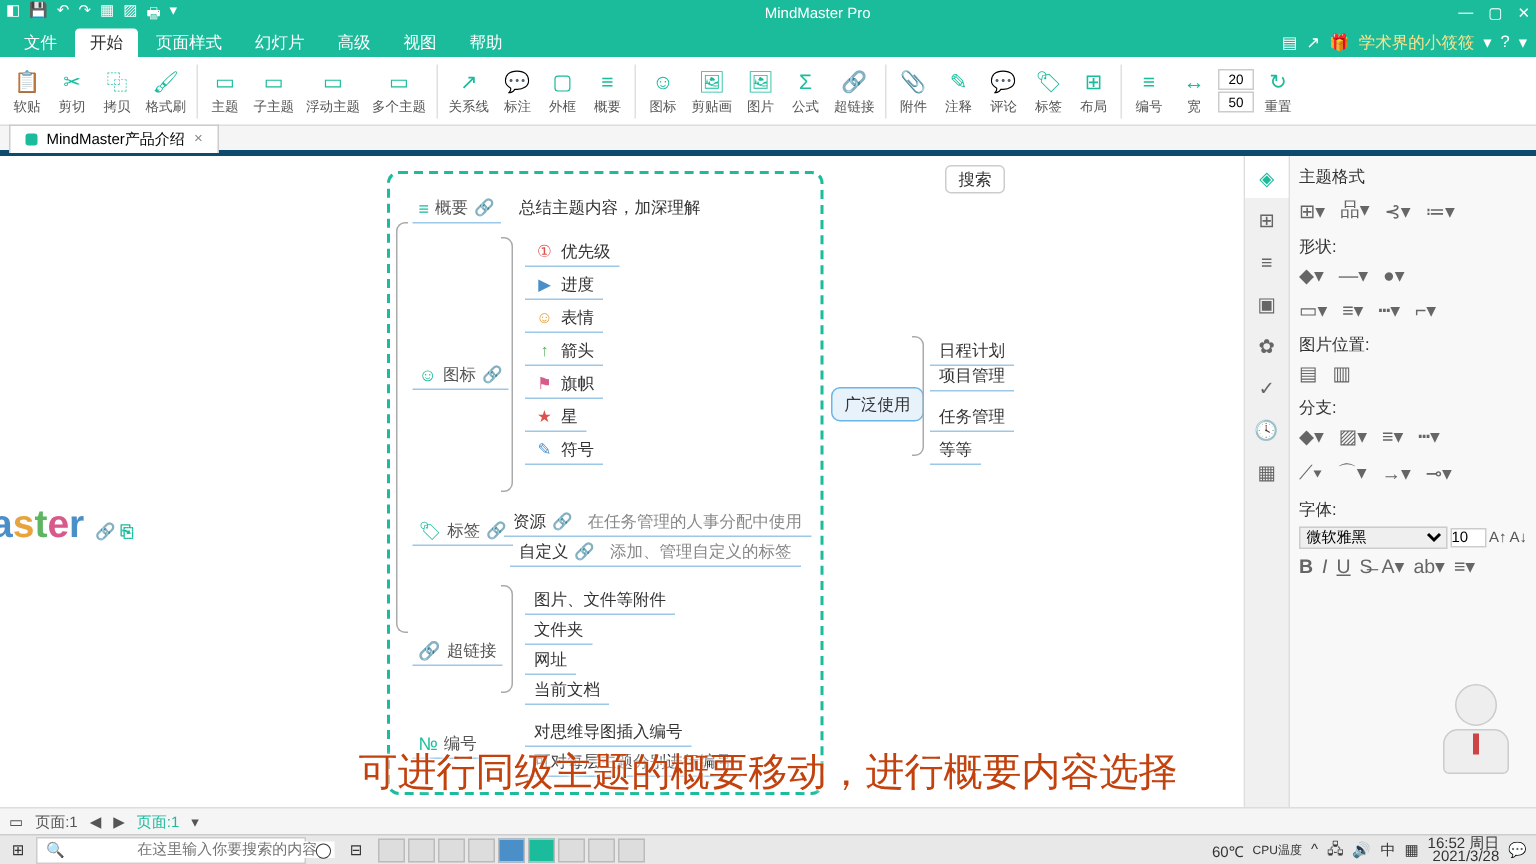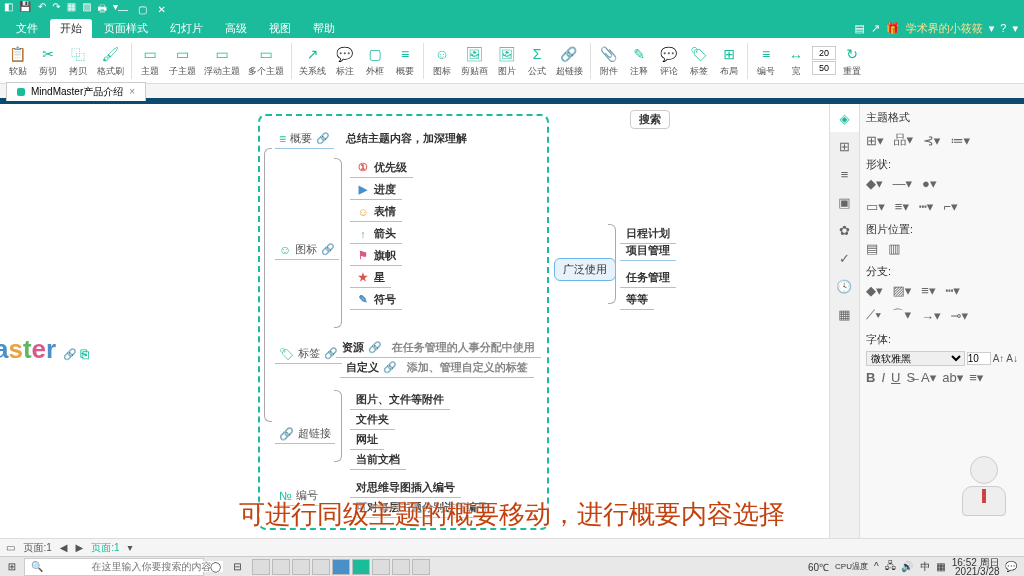--- a/index.html
+++ b/index.html
@@ -17,21 +17,21 @@
 .menubar .right { margin-left: auto; display: flex; gap: 6px; align-items: center; }
 .menubar .right .user { color: #ffe08a; }
 
 .ribbon { height: 46px; background: #fff; border-bottom: 1px solid #ddd; display: flex; align-items: center; padding: 2px 4px; gap: 2px; }
 .ribbon .grp { display: flex; flex-direction: column; align-items: center; font-size: 9px; color: #555; padding: 0 3px; cursor: pointer; }
 .ribbon .grp .ico { width: 22px; height: 22px; display: flex; align-items: center; justify-content: center; font-size: 14px; color: #1abc9c; }
 .ribbon .sep { width: 1px; height: 36px; background: #e0e0e0; margin: 0 2px; }
 .ribbon .spinbox { display: flex; flex-direction: column; gap: 1px; font-size: 9px; }
 .ribbon .spinbox input { width: 24px; height: 14px; font-size: 9px; border: 1px solid #ccc; text-align: center; }
 
-.doctab { height: 20px; background: #f5f5f5; border-bottom: 6px solid #0c4a6e; display: flex; align-items: center; padding: 0 6px; font-size: 10px; }
+.doctab { height: 20px; background: #f5f5f5; border-bottom: 4px solid #0c4a6e; display: flex; align-items: center; padding: 0 6px; font-size: 10px; }
 .doctab .tab { background: #fff; border: 1px solid #ccc; border-bottom: none; padding: 2px 10px; display: flex; gap: 6px; align-items: center; }
 .doctab .tab .dot { width: 8px; height: 8px; background: #1abc9c; border-radius: 2px; }
 .doctab .tab .close { color: #888; cursor: pointer; }
 
 .workspace { position: absolute; top: 104px; left: 0; right: 0; bottom: 38px; display: flex; }
 .canvas { flex: 1; background: #fff; position: relative; overflow: hidden; }
 .sidepanel { width: 195px; background: #f8f8f8; border-left: 1px solid #ddd; display: flex; }
 .sidetools { width: 30px; background: #f0f0f0; border-right: 1px solid #ddd; display: flex; flex-direction: column; }
 .sidetools .tbtn { height: 28px; display: flex; align-items: center; justify-content: center; font-size: 13px; color: #666; cursor: pointer; }
 .sidetools .tbtn.active { background: #fff; color: #1abc9c; }
@@ -41,21 +41,21 @@
 .sidecontent .row span { cursor: pointer; }
 .sidecontent .section { margin: 8px 0 4px; font-size: 11px; color: #333; }
 .sidecontent select, .sidecontent input[type=text] { font-size: 10px; border: 1px solid #ccc; }
 .sidecontent .fontrow { display:flex; gap:2px; align-items:center; margin-bottom:4px;}
 .sidecontent .fontrow select{flex:1;}
 .sidecontent .fontrow input{width:24px;}
 
 
 .node { position: absolute; border: 1px solid #6bb5e8; border-radius: 6px; background: #fff; padding: 4px 10px; font-size: 11px; color: #333; white-space: nowrap; }
 .node.blue { background: #e8f2fb; }
-.leaf { position: absolute; font-size: 11px; color: #333; border-bottom: 1px solid #9cc8e8; padding: 2px 6px; white-space: nowrap; display: flex; align-items: center; gap: 4px; font-weight: bold; }
+.leaf { position: absolute; font-size: 11px; color: #333; border-bottom: 1px solid #9cc8e8; padding: 2px 6px; white-space: nowrap; display: flex; align-items: center; gap: 4px; }
 .leaf .ic { width: 14px; height: 14px; display: inline-flex; align-items: center; justify-content: center; font-size: 11px; }
 .logo { position: absolute; font-size: 26px; font-weight: bold; }
 .logo .a{color:#4a8fc7;} .logo .s{color:#e8a33d;} .logo .t{color:#5fb562;} .logo .e{color:#d85a8a;} .logo .r{color:#4a8fc7;}
 .bracket { position: absolute; border: 1px solid #aaa; border-right: none; border-radius: 6px 0 0 6px; width: 8px; }
 .bracket-r { position: absolute; border: 1px solid #aaa; border-left: none; border-radius: 0 6px 6px 0; width: 8px; }
 .grpnode { position: absolute; font-size: 11px; color: #555; display:flex; align-items:center; gap:4px; border-bottom:1px solid #9cc8e8; padding:2px 4px;}
 .grpnode .gic{color:#1abc9c;font-size:12px;}
 
 .subtitle { position: absolute; bottom: 44px; left: 0; right: 0; text-align: center; font-size: 26px; color: #c2410c; font-weight: 500; text-shadow: 0 0 3px #fff, 0 0 3px #fff; }
 
@@ -82,20 +82,21 @@
   <div class="qat">
     <span>◧</span>
     <span>💾</span>
     <span>↶</span>
     <span>↷</span>
     <span>▦</span>
     <span>▨</span>
     <span>🖶</span>
     <span>▾</span>
   </div>
+  <div class="title">MindMaster Pro</div>
   <div class="wincontrols">
     <span>—</span>
     <span>▢</span>
     <span>✕</span>
   </div>
 </div>
 
 <div class="menubar" id="menubar">
   <div class="tab">文件</div>
     <div class="tab active">开始</div>

